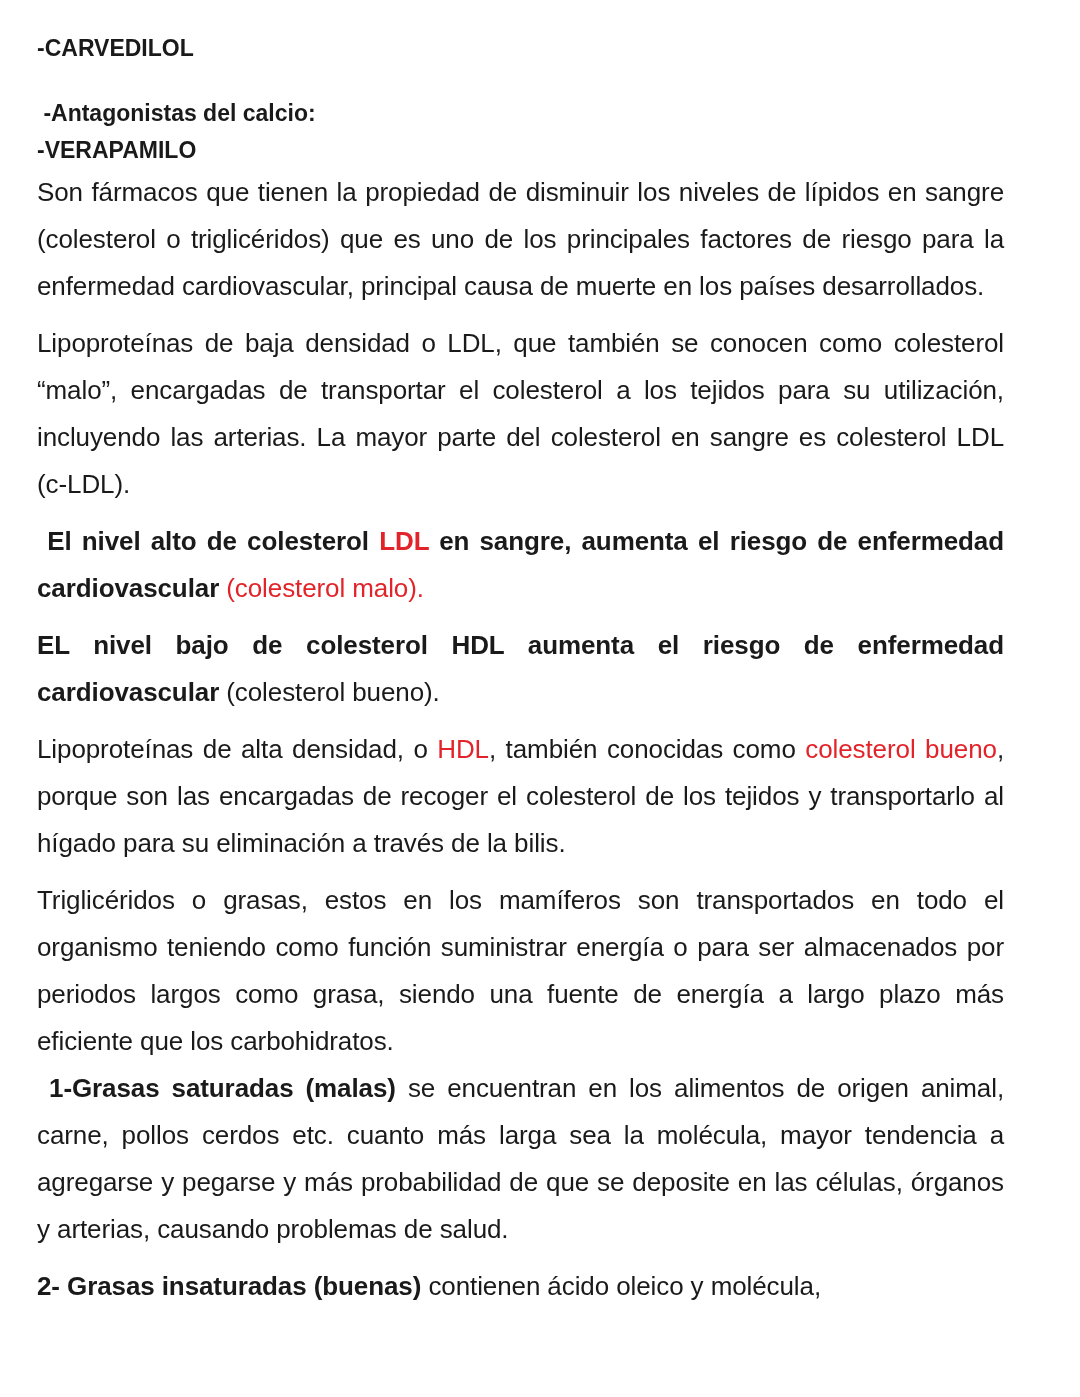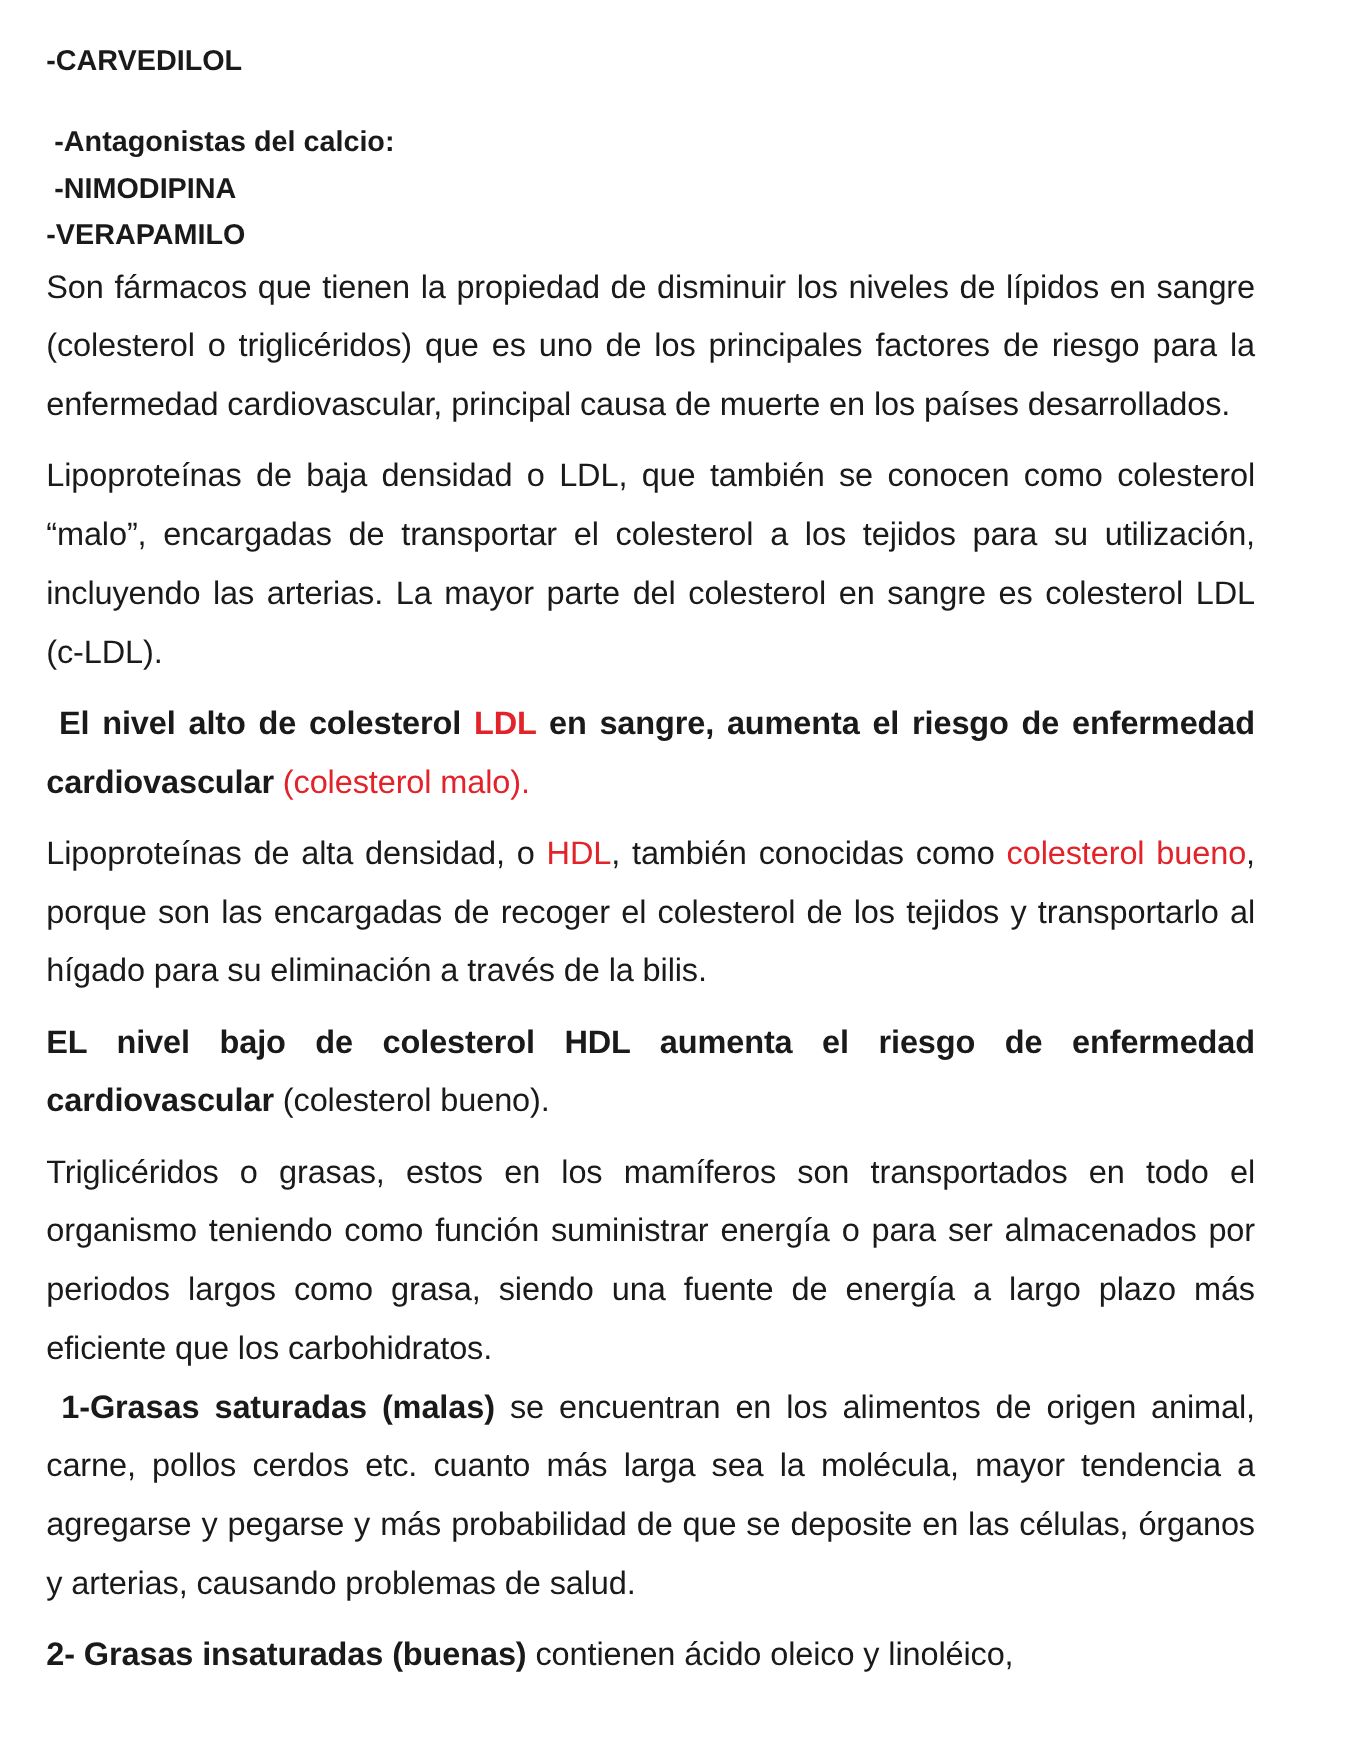--- a/index.html
+++ b/index.html
@@ -49,24 +49,23 @@
   .red { color: var(--red); }
 </style>
 </head>
 <body style="color: rgb(26, 26, 26); --red: #e2242a; background: rgb(255, 255, 255);">
 
 <div class="page">
   <div>
       <div class="block line"><span class="run bold">-CARVEDILOL</span></div>
       <div class="block spacer"></div>
       <div class="block line"><span class="run bold">&nbsp;-Antagonistas del calcio:</span></div>
-      <div class="block line"><span class="run bold">&nbsp;-NIMODIPINA</span></div>
       <div class="block line"><span class="run bold">-VERAPAMILO</span></div>
       <div class="block para"><span class="run">Son fármacos que tienen la propiedad de disminuir los niveles de lípidos en sangre (colesterol o triglicéridos) que es uno de los principales factores de riesgo para la enfermedad cardiovascular, principal causa de muerte en los países desarrollados.</span></div>
       <div class="block para"><span class="run">Lipoproteínas de baja densidad o LDL, que también se conocen como colesterol “malo”, encargadas de transportar el colesterol a los tejidos para su utilización, incluyendo las arterias. La mayor parte del colesterol en sangre es colesterol LDL (c-LDL).</span></div>
       <div class="block para"><span class="run bold">&nbsp;El nivel alto de colesterol </span><span class="run bold red">LDL</span><span class="run bold"> en sangre, aumenta el riesgo de enfermedad cardiovascular </span><span class="run red">(colesterol malo).</span></div>
+      <div class="block para"><span class="run bold">EL nivel bajo de colesterol HDL aumenta el riesgo de enfermedad cardiovascular </span><span class="run">(colesterol bueno).</span></div>
       <div class="block para"><span class="run">Lipoproteínas de alta densidad, o </span><span class="run red">HDL</span><span class="run">, también conocidas como </span><span class="run red">colesterol bueno</span><span class="run">, porque son las encargadas de recoger el colesterol de los tejidos y transportarlo al hígado para su eliminación a través de la bilis.</span></div>
-      <div class="block para"><span class="run bold">EL nivel bajo de colesterol HDL aumenta el riesgo de enfermedad cardiovascular </span><span class="run">(colesterol bueno).</span></div>
       <div class="block para tight"><span class="run">Triglicéridos o grasas, estos en los mamíferos son transportados en todo el organismo teniendo como función suministrar energía o para ser almacenados por periodos largos como grasa, siendo una fuente de energía a largo plazo más eficiente que los carbohidratos.</span></div>
       <div class="block para"><span class="run bold">&nbsp;1-Grasas saturadas (malas)</span><span class="run"> se encuentran en los alimentos de origen animal, carne, pollos cerdos etc. cuanto más larga sea la molécula, mayor tendencia a agregarse y pegarse y más probabilidad de que se deposite en las células, órganos y arterias, causando problemas de salud.</span></div>
-      <div class="block para"><span class="run bold">2- Grasas insaturadas (buenas)</span><span class="run"> contienen ácido oleico y linoléico,</span></div>
+      <div class="block para"><span class="run bold">2- Grasas insaturadas (buenas)</span><span class="run"> contienen ácido oleico y molécula,</span></div>
     </div>
 </div>
 
 </body></html>

